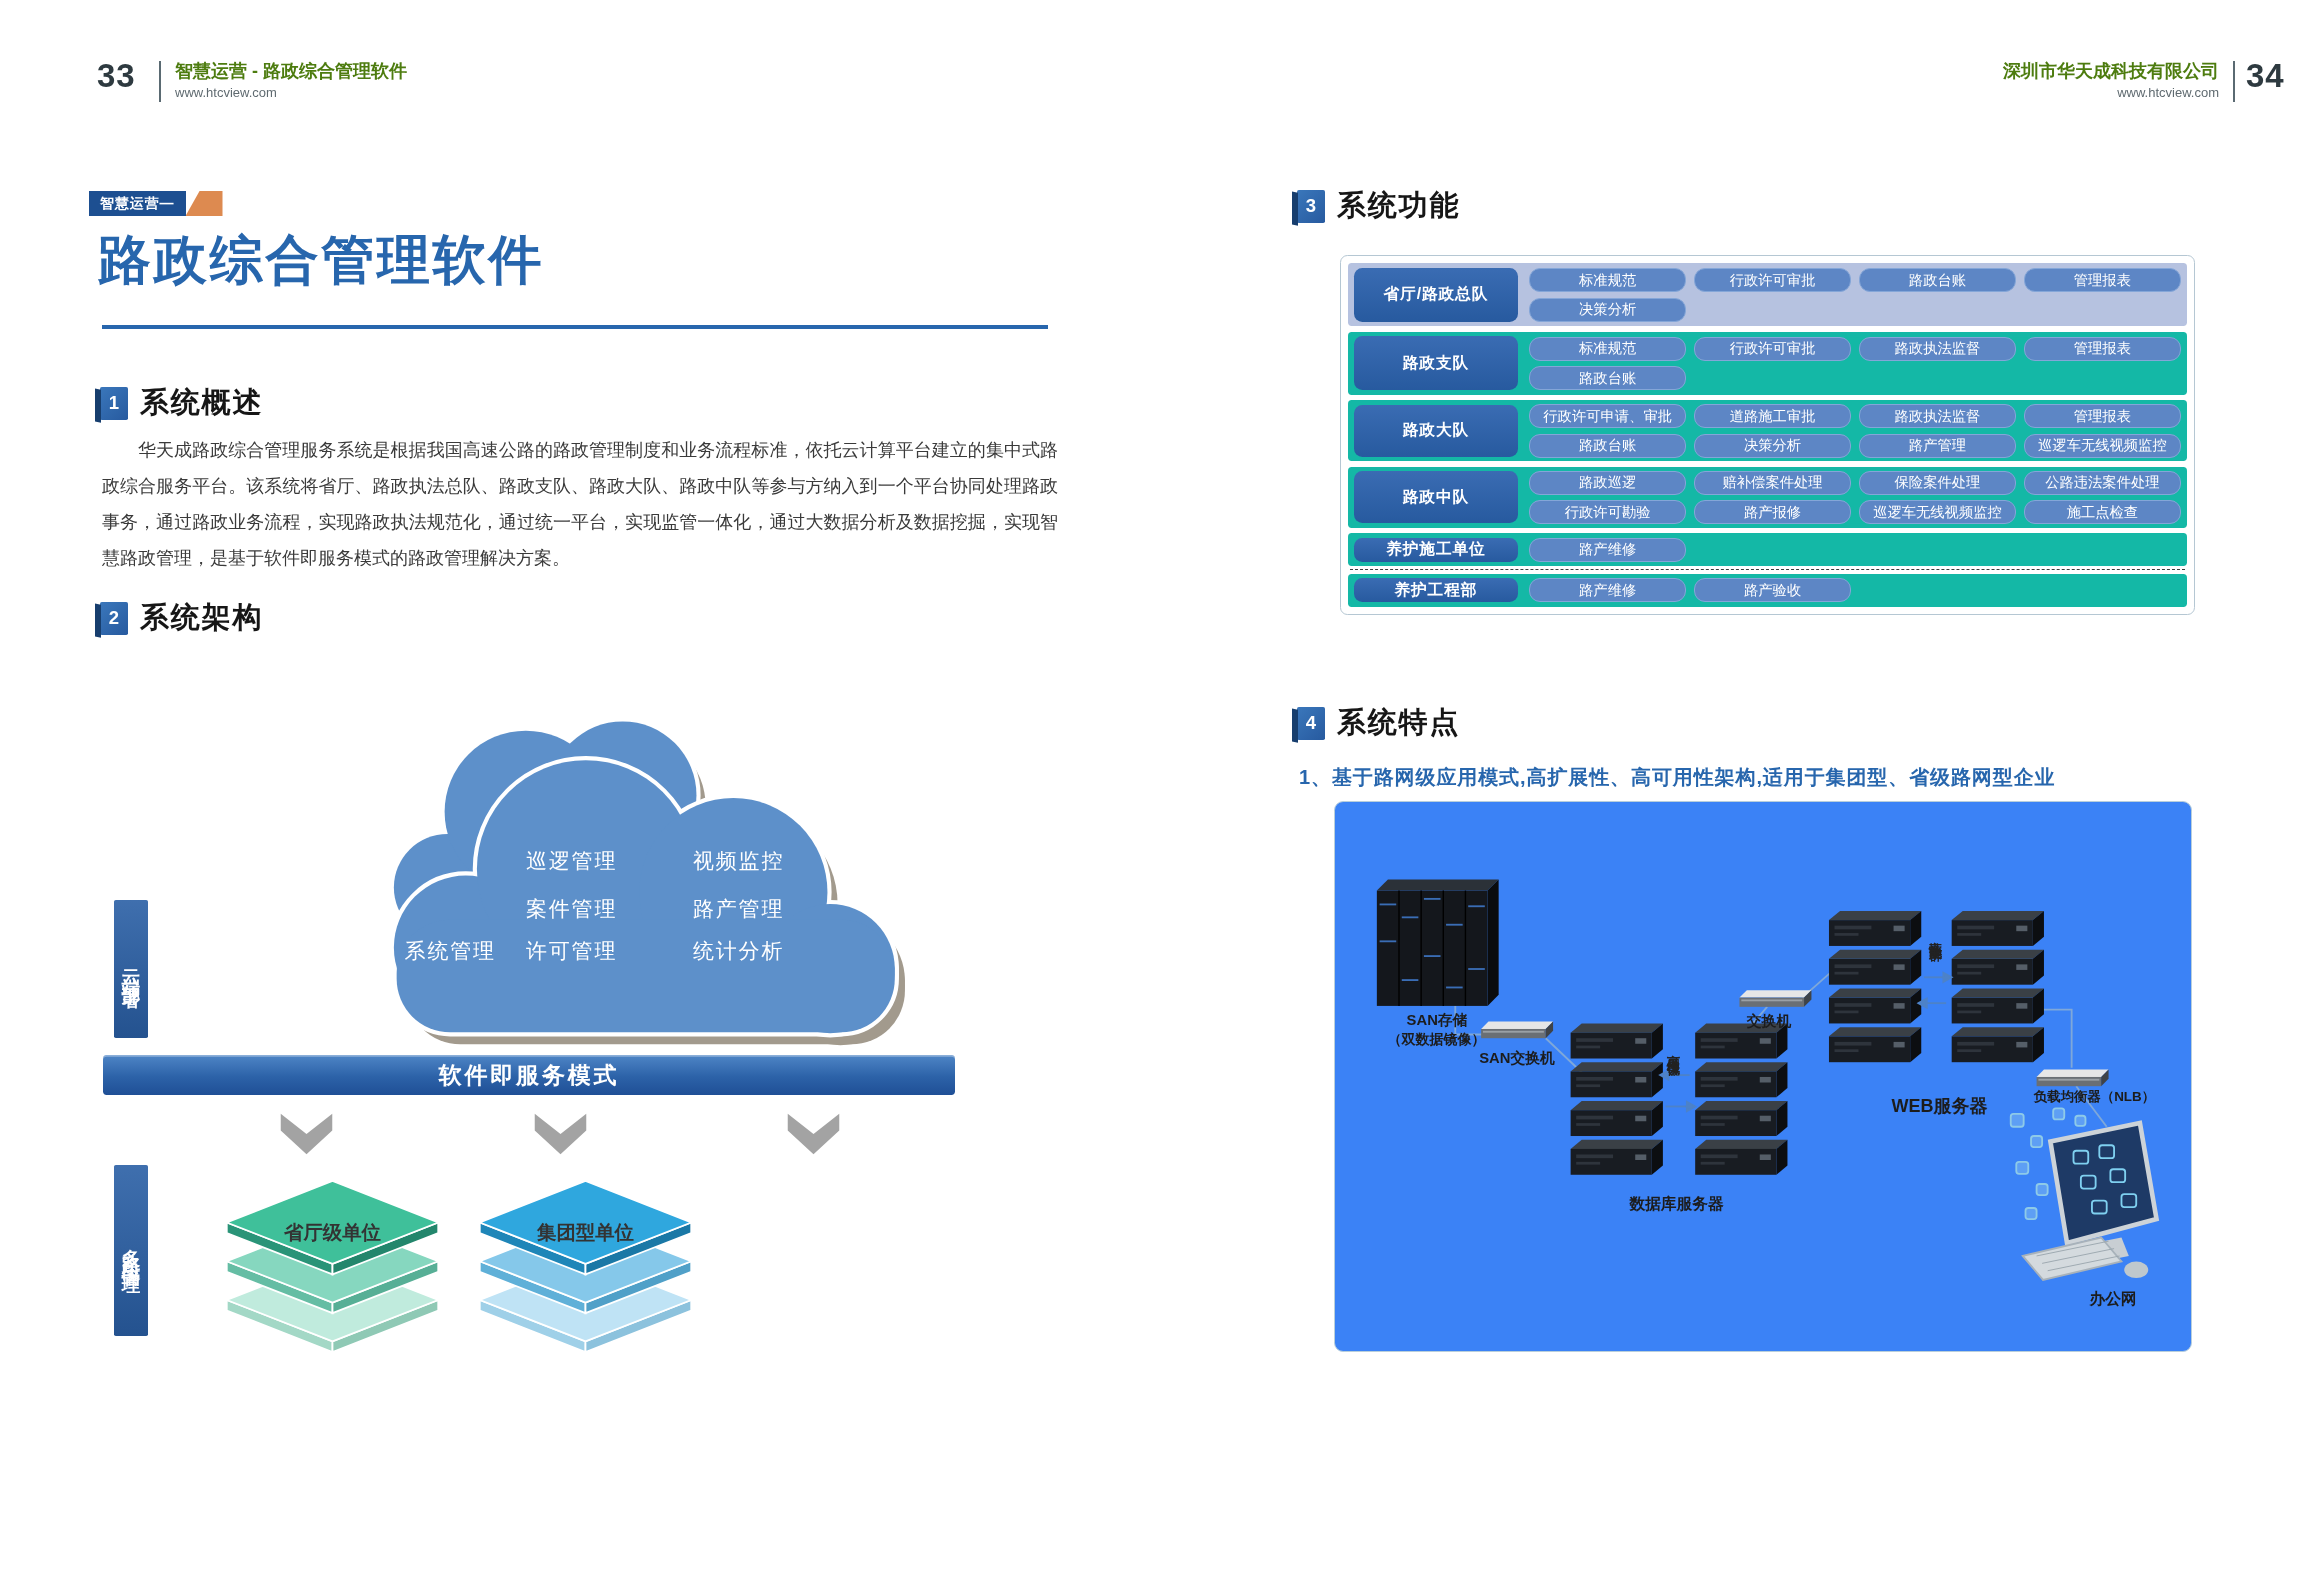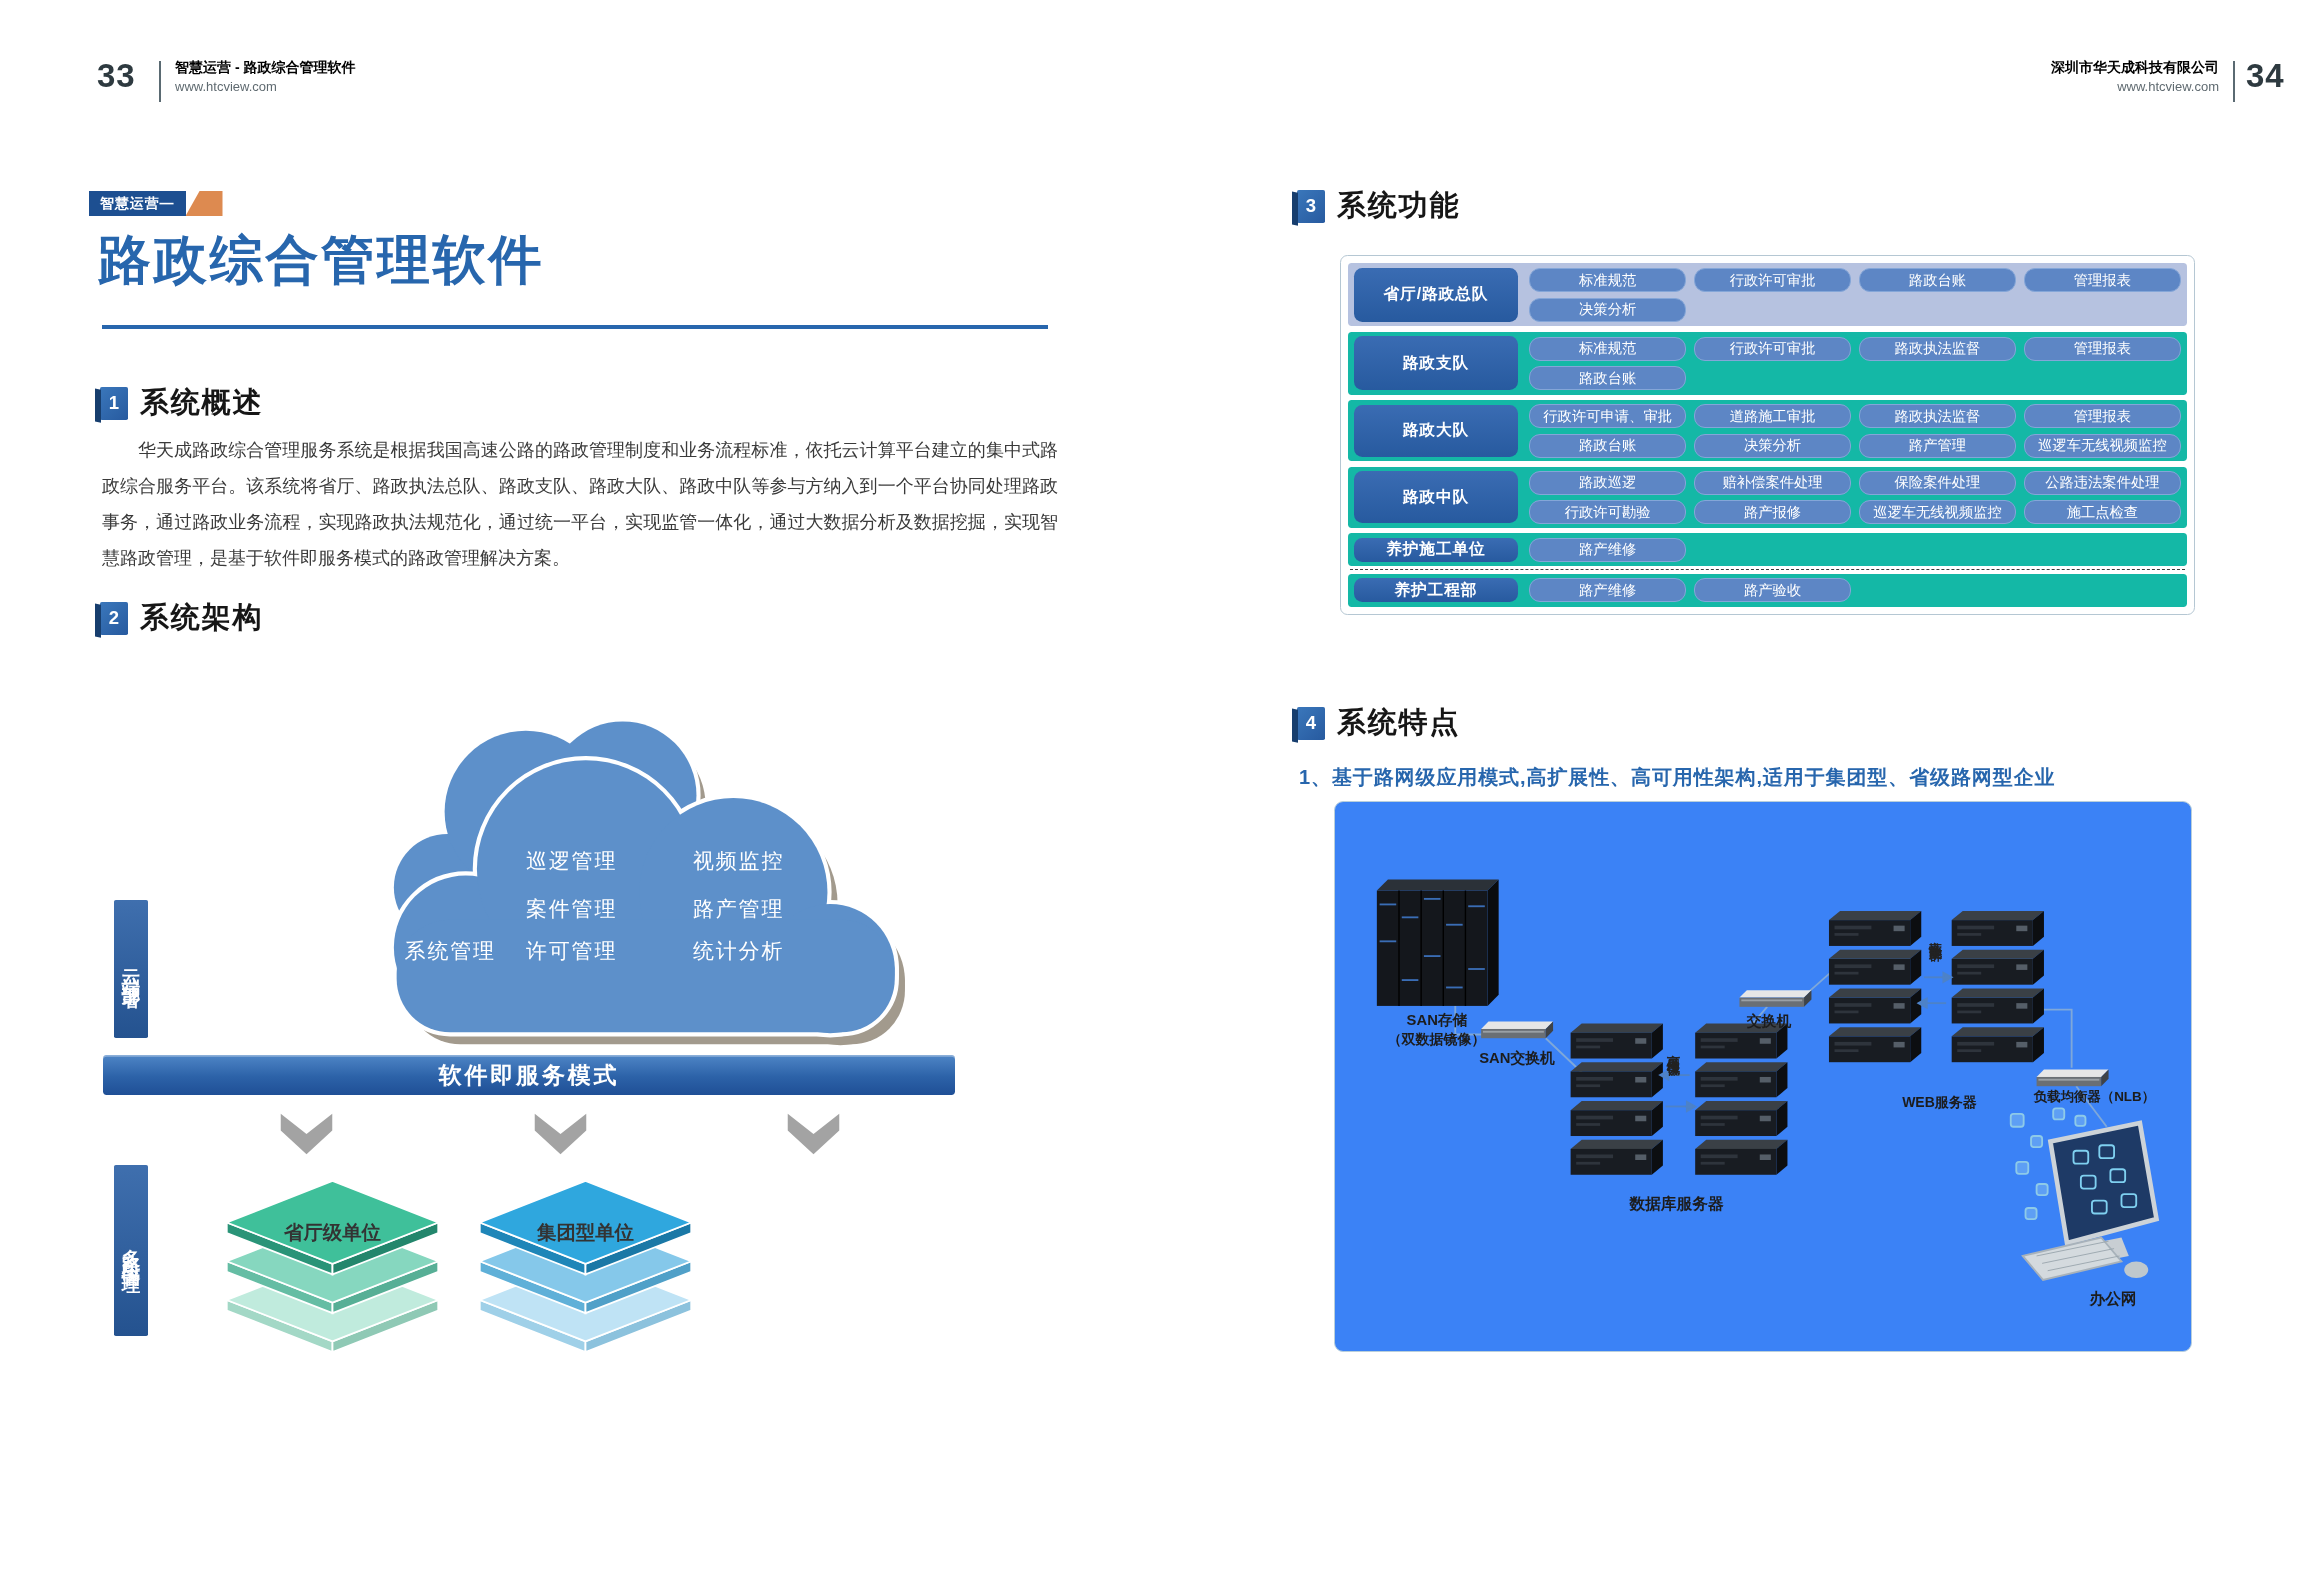--- a/index.html
+++ b/index.html
@@ -3,21 +3,21 @@
 <meta charset="utf-8">
 <style>
   html,body{margin:0;padding:0;background:#ffffff;}
   .canvas{position:relative;width:2322px;height:1587px;background:#ffffff;overflow:hidden;
           font-family:"Liberation Sans","DejaVu Sans",sans-serif;color:#222;}
   .abs{position:absolute;}
 
   
   .pgnum{font-size:33px;font-weight:800;color:#2e3a40;letter-spacing:0.9px;}
   .hdr-div{width:1.8px;background:#5a6a72;}
-  .hdr-t1{font-size:14px;font-weight:700;color:#000000;}
+  .hdr-t1{font-size:18px;font-weight:700;color:#4d7c0f;}
   .hdr-t2{font-size:13px;color:#5f6a70;margin-top:1.8px;}
 
   
   .tag{display:flex;height:25px;}
   .tag-blue{background:#1d4f91;color:#fff;font-size:14px;font-weight:700;
             display:flex;align-items:center;padding:0 11px;letter-spacing:0.9px;}
   .tag-orange{width:37px;background:#dd8a50;clip-path:polygon(38% 0,100% 0,100% 100%,0 100%);}
   .big-title{font-size:53px;font-weight:800;color:#2766ad;letter-spacing:2.8px;}
   .title-rule{height:3.7px;background:#2766ad;}
 
@@ -443,20 +443,20 @@
         </g>
       </g>
     </svg>
 
     <div class="net-label" style="left:28px;top:209px;width:148px;">SAN存储</div>
     <div class="net-label" style="left:7.4px;top:229px;width:188px;font-size:14px;">（双数据镜像）</div>
     <div class="net-label" style="left:122px;top:247px;width:120px;">SAN交换机</div>
     <div class="net-label" style="left:249px;top:392px;width:185px;font-size:15.7px;">数据库服务器</div>
     <div class="net-vlabel" style="left:329px;top:242px;">高可用性镜像</div>
     <div class="net-label" style="left:388px;top:210px;width:92px;">交换机</div>
-    <div class="net-label" style="left:512px;top:292px;width:185px;font-size:14px;">WEB服务器</div>
+    <div class="net-label" style="left:512px;top:292px;width:185px;font-size:18px;">WEB服务器</div>
     <div class="net-vlabel" style="left:591px;top:129px;">高性能集群</div>
     <div class="net-label" style="left:672px;top:286px;width:175px;font-size:13.4px;">负载均衡器（NLB）</div>
     <div class="net-label" style="left:727px;top:487px;width:102px;font-size:15.7px;">办公网</div>
   </div>
 
 </div>
 
 
 </body></html>

